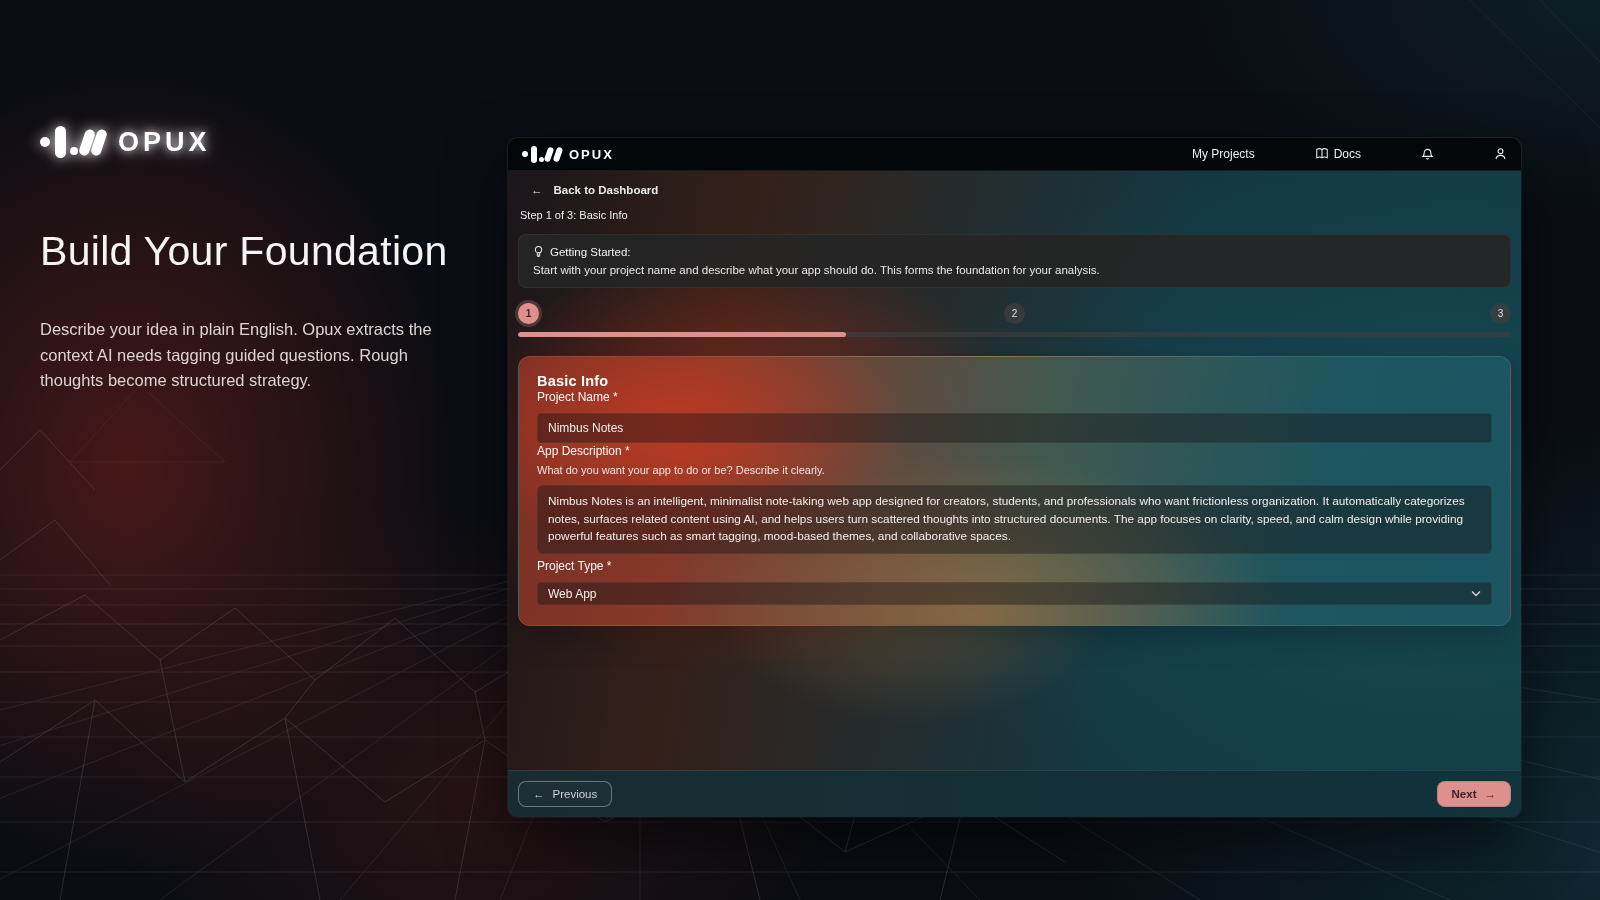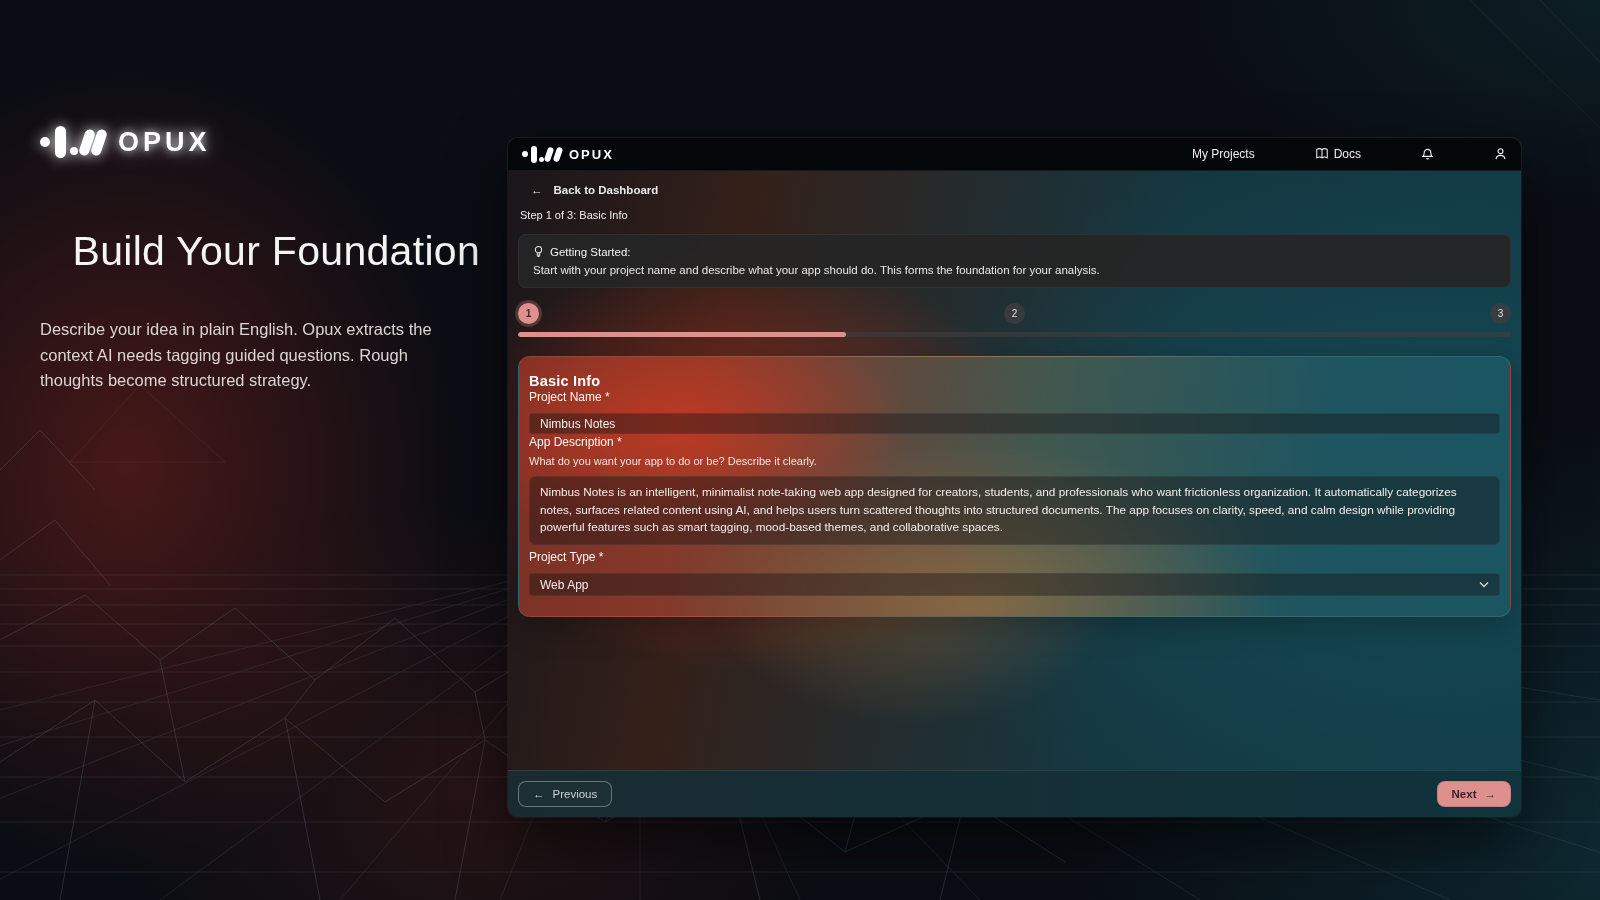--- a/index.html
+++ b/index.html
@@ -22,21 +22,21 @@
   .logo-row { display:flex; align-items:center; gap:14px; }
   .logo-icon { display:flex; align-items:center; gap:5px; filter:drop-shadow(0 0 7px rgba(255,255,255,0.85)); }
   .logo-icon span { background:#fff; display:block; }
   .li-dot   { width:10px; height:10px; border-radius:50%; }
   .li-bar   { width:11px; height:32px; border-radius:7px; }
   .li-dotsm { width:8px;  height:8px;  border-radius:50%; align-self:flex-end; margin:0 -1px 3px -1px; }
   .li-sl    { width:10px; height:27px; border-radius:6px; transform:rotate(19deg); }
   .li-sl2   { margin-left:-3px; }
   .logo-word { font-size:27px; font-weight:700; letter-spacing:4px; color:#fff;
                text-shadow:0 0 10px rgba(255,255,255,0.9), 0 0 22px rgba(255,255,255,0.5); }
-  .hero-title { margin-top:70px; font-size:41px; font-weight:400; letter-spacing:0.3px; color:#f6f4f3;text-align:right; }
+  .hero-title { margin-top:70px; font-size:41px; font-weight:400; letter-spacing:0.3px; color:#f6f4f3; }
   .hero-desc  { margin-top:42px; font-size:16.5px; line-height:1.56; color:#ddd5d3; width:432px; }
 
   
   .panel { position:absolute; left:508px; top:138px; width:1013px; height:679px; z-index:2;
            border-radius:10px; overflow:hidden;
            box-shadow:0 25px 60px rgba(0,0,0,0.55), 0 0 0 1px rgba(255,255,255,0.08); }
   .panel-header { position:absolute; top:0; left:0; right:0; height:33px; background:#04070a;
                   display:flex; align-items:center; justify-content:space-between; padding:0 14px;
                   border-bottom:1px solid rgba(255,255,255,0.08); z-index:5; }
   .ph-logo { display:flex; align-items:center; gap:8px; }
@@ -70,30 +70,30 @@
 
   .steps-row { margin-top:15px; display:flex; justify-content:space-between; align-items:center; }
   .step-circle { width:21px; height:21px; border-radius:50%; display:flex; align-items:center;
                  justify-content:center; font-size:10px; cursor:pointer; }
   .step-active   { background:#dd908d; color:#42272b; font-weight:700; box-shadow:0 0 0 3px rgba(221,144,141,0.25); }
   .step-inactive { background:rgba(64,62,62,0.75); color:#e4e2e2; }
   .progress-track { margin-top:8px; height:5px; border-radius:3px; background:rgba(62,62,62,0.65); overflow:hidden; }
   .progress-fill  { height:100%; border-radius:3px; background:#dd908d; }
 
   .form-card { margin-top:19px; border-radius:12px; border:1px solid rgba(255,255,255,0.10);
-    padding:16px 10px 20px;
+    padding:16px 18px 20px;
     background:
       radial-gradient(ellipse 330px 180px at 16% 26%, rgba(198,58,34,0.85), transparent 70%),
       radial-gradient(ellipse 430px 230px at 46% 96%, rgba(206,126,60,0.45), transparent 70%),
       linear-gradient(100deg, #7c2f24 0%, #84392a 18%, #41584f 52%, #1d5560 80%, #1a5561 100%);
     box-shadow:0 10px 30px rgba(0,0,0,0.25); }
   .card-title { font-size:14.5px; font-weight:700; color:#fff; letter-spacing:0.2px; }
   .field-label { margin-top:1px; font-size:12px; color:#fdf7f5; }
   .field-helper { margin-top:6px; font-size:11px; color:#efe4e0; }
-  .text-input { margin-top:9px; width:100%; height:21px; border:1px solid rgba(255,255,255,0.05);
+  .text-input { margin-top:9px; width:100%; height:30px; border:1px solid rgba(255,255,255,0.05);
                 border-radius:4px; background:rgba(22,20,22,0.42); color:#f4edeb; font-size:12px;
                 padding:0 10px; font-family:"Liberation Sans", sans-serif; outline:none; }
   .text-area { margin-top:9px; width:100%; height:69px; border:1px solid rgba(255,255,255,0.05);
                border-radius:6px; background:rgba(22,20,22,0.42); color:#f4edeb; font-size:11.8px;
                line-height:1.5; padding:7px 10px; font-family:"Liberation Sans", sans-serif;
                resize:none; outline:none; }
   .select-box { margin-top:9px; height:23px; border:1px solid rgba(255,255,255,0.05); border-radius:4px;
                 background:rgba(22,20,22,0.42); color:#f4edeb; font-size:12px; display:flex;
                 align-items:center; justify-content:space-between; padding:0 10px; cursor:pointer; }
 

